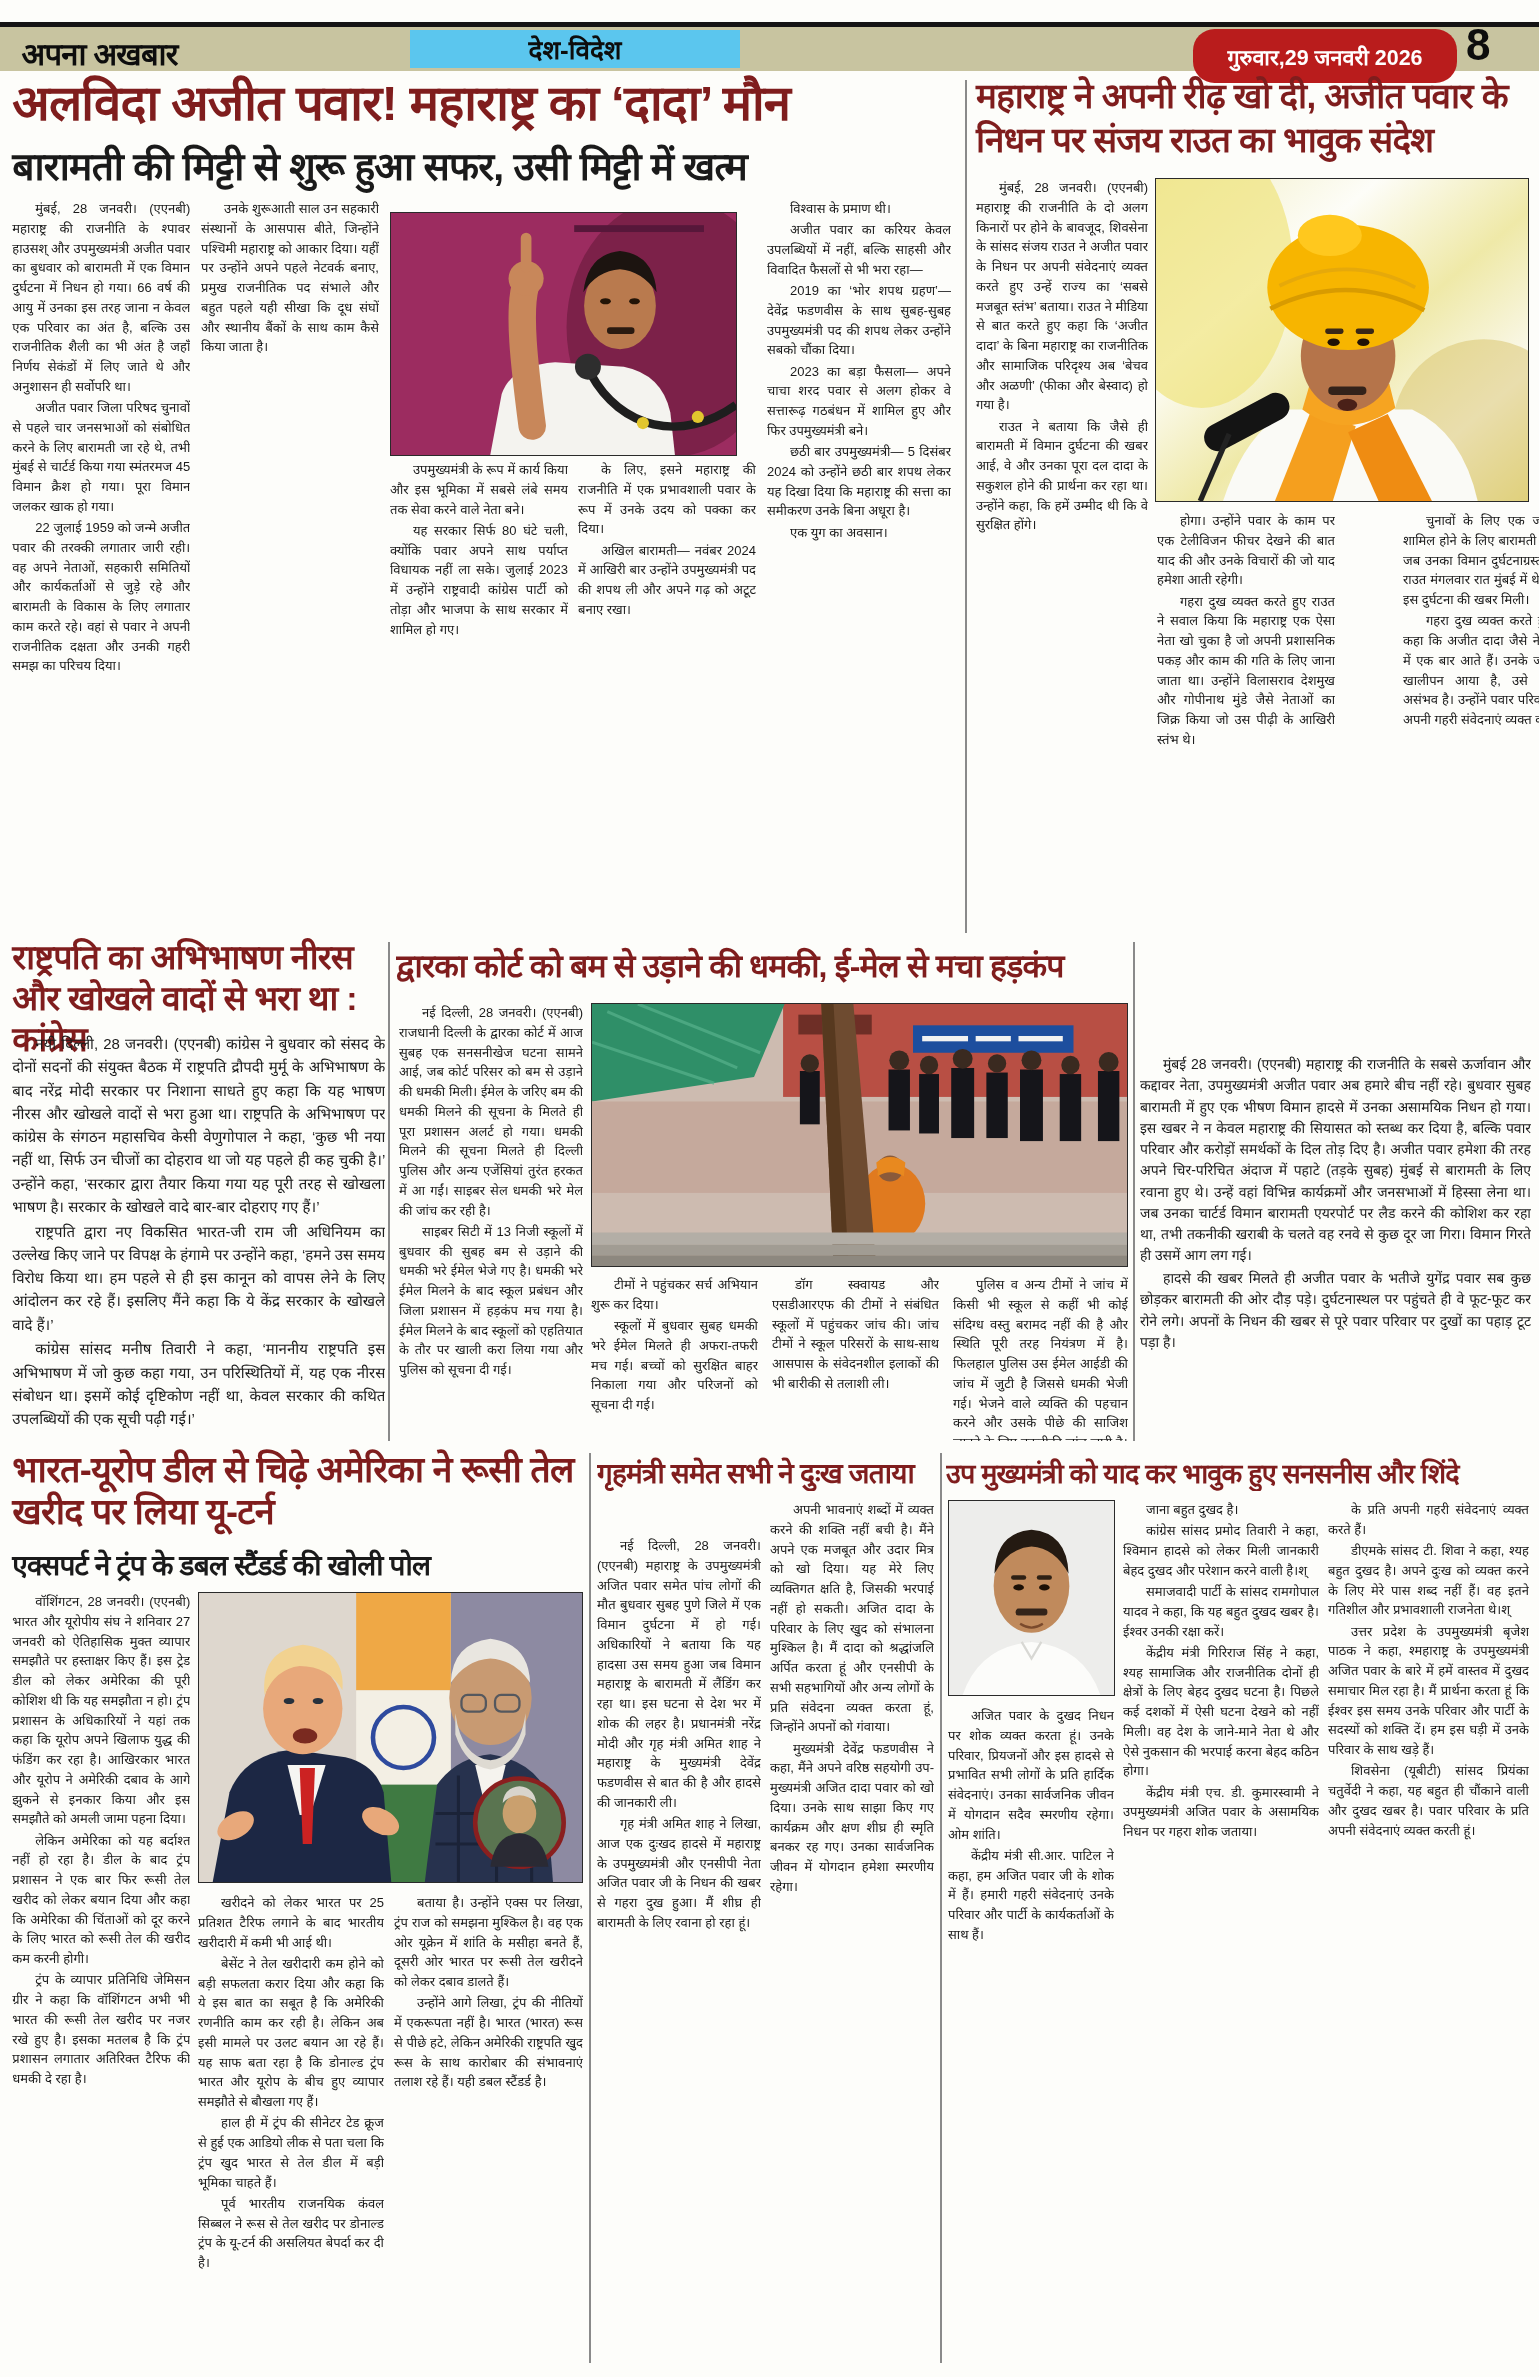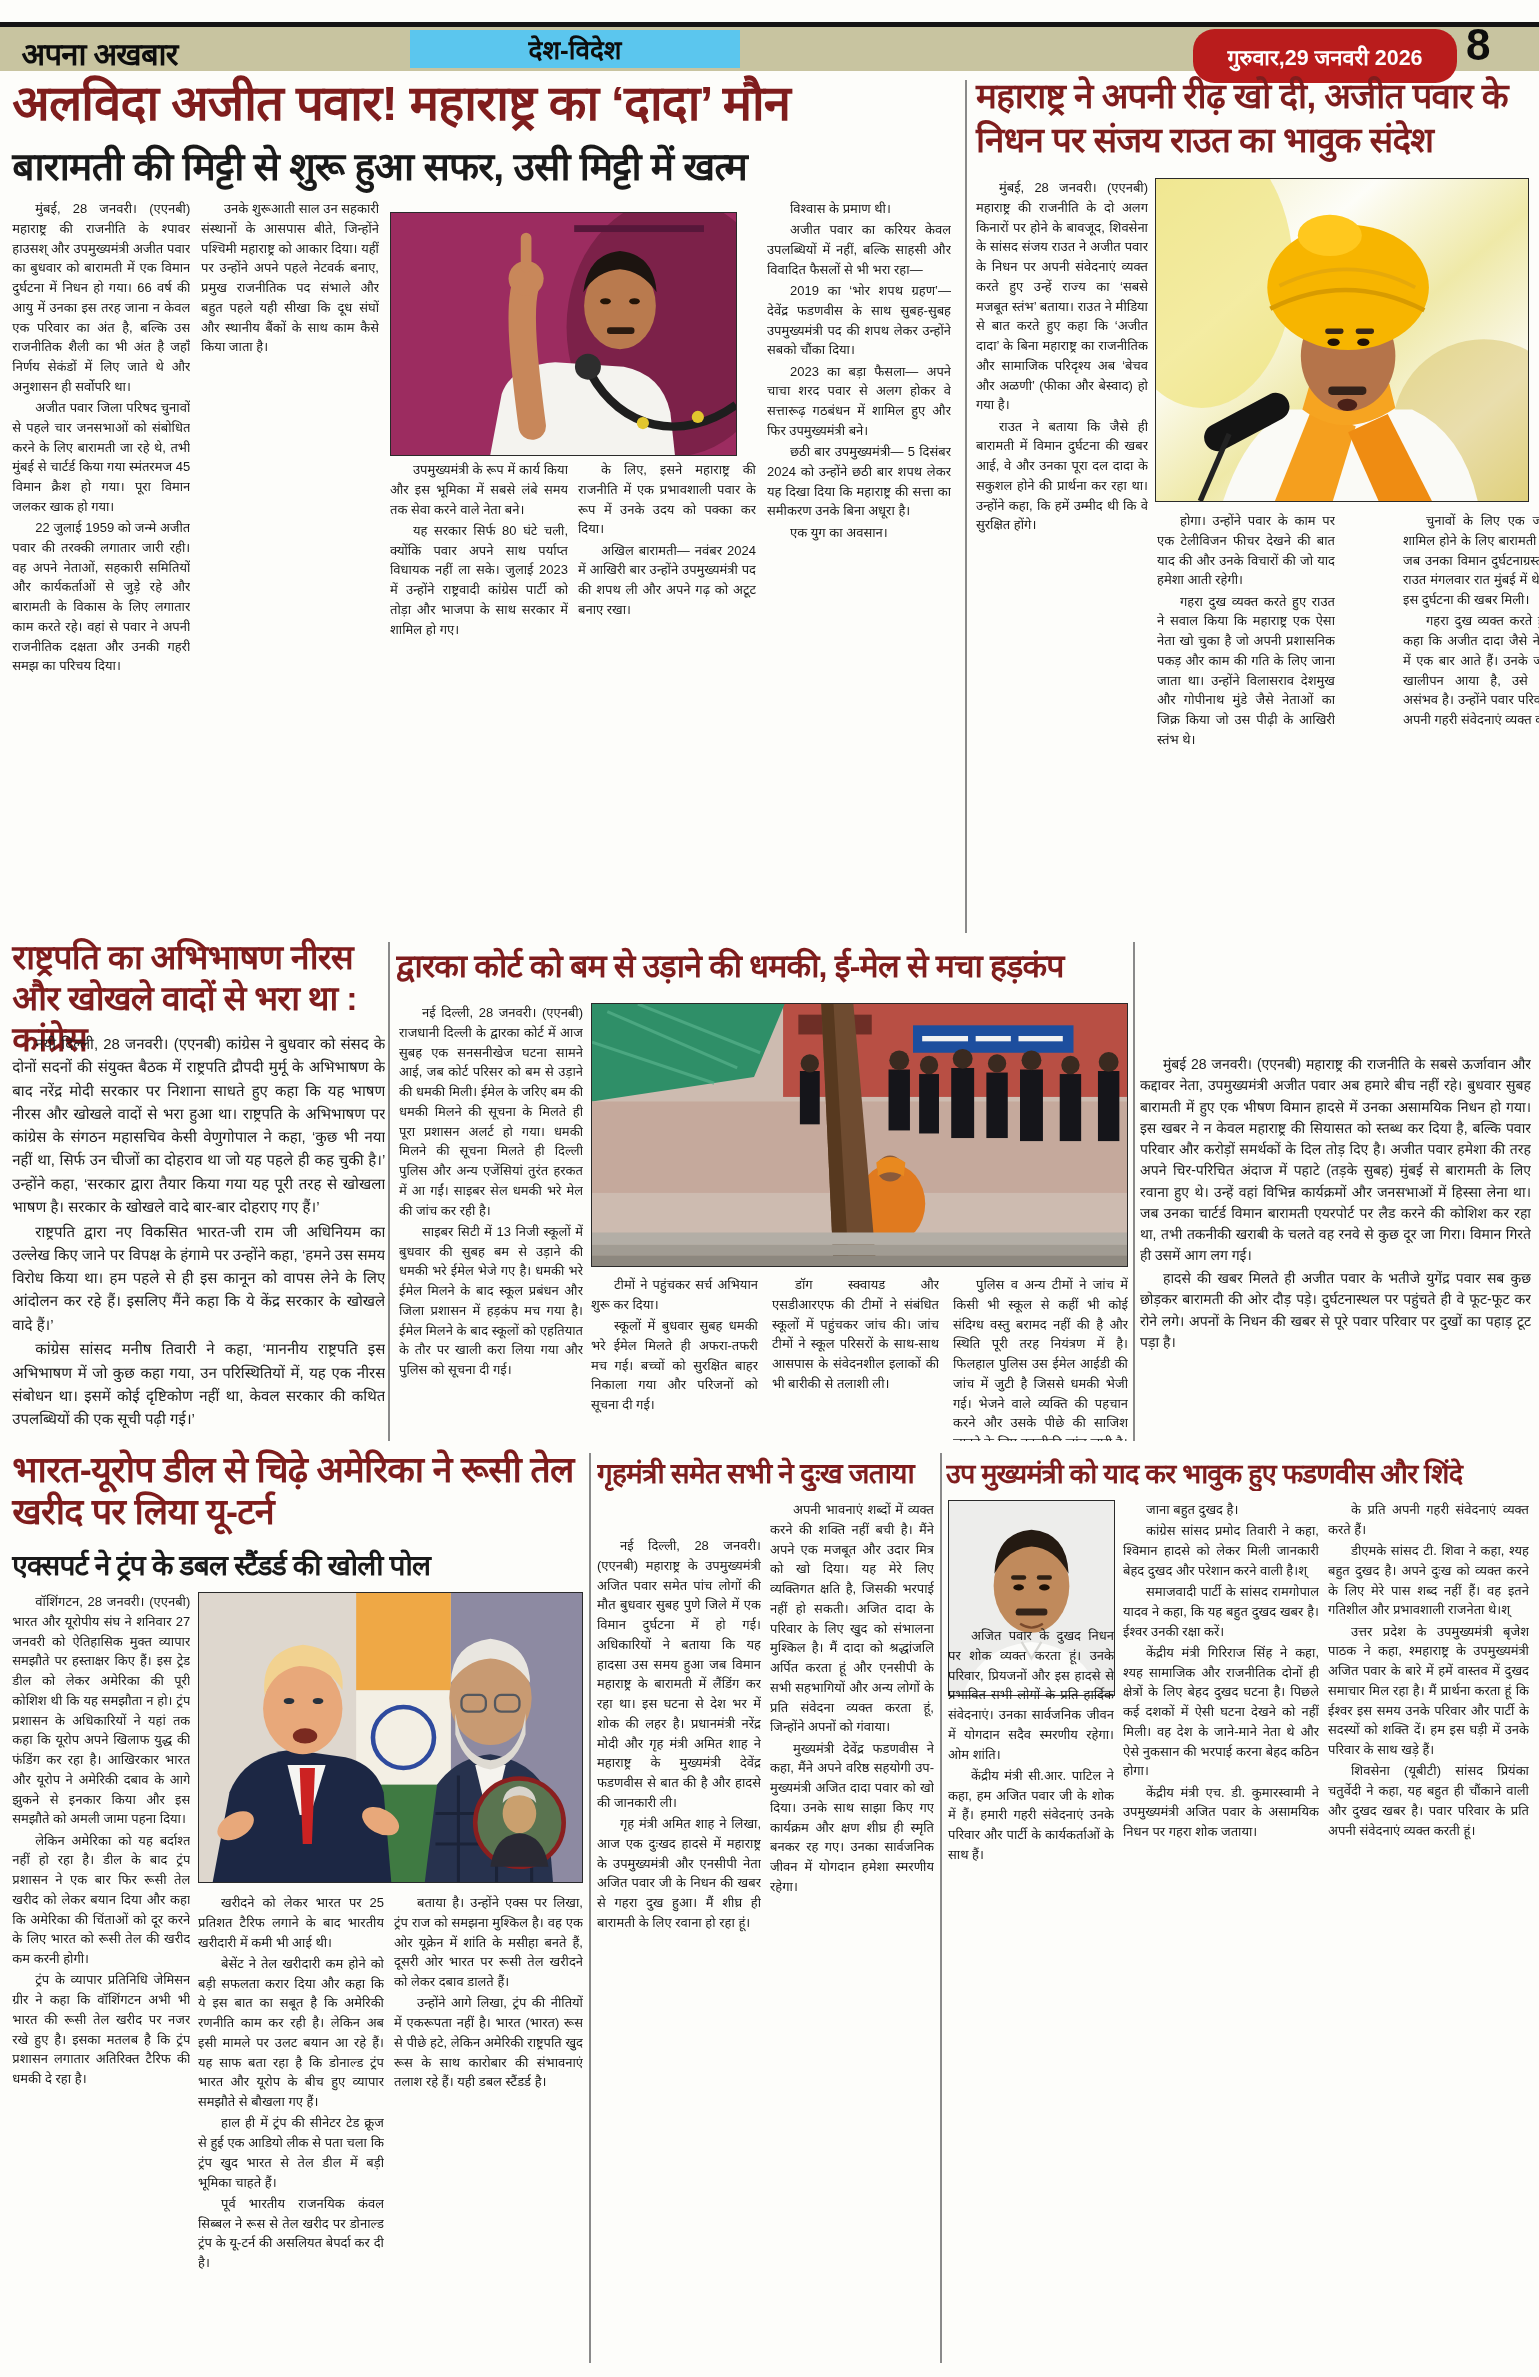--- a/index.html
+++ b/index.html
@@ -54,21 +54,21 @@
   .d-b1   { left:591px;  top:1275px; width:167px; height:166px; }
   .d-b2   { left:772px; top:1275px; width:167px; height:166px; }
   .d-b3   { left:953px; top:1275px; width:175px; height:166px; }
   .e-body { left:1140px; top:1054px; width:391px; height:387px; font-size:14px; }
   
   .f-col1 { left:12.3px;  top:1592px; width:178px; height:770px; }
   .f-col2 { left:198px; top:1893px; width:186px; height:469px; }
   .f-col3 { left:394px; top:1893px; width:189px; height:469px; }
   .g-col1 { left:597px;  top:1500px; width:164px; height:862px;margin-top:36px; }
   .g-col2 { left:770px; top:1500px; width:164px; height:862px; }
-  .h-col1 { left:948px; top:1626px; width:166px; height:656px; }
+  .h-col1 { left:948px; top:1706px; width:166px; height:656px; }
   .h-col2 { left:1123px; top:1500px; width:196px; height:862px; }
   .h-col3 { left:1328px; top:1500px; width:201px; height:862px; }
   
   .vrule { width:1.5px; background:#8a8a8a; }
   .vr-ab { left:965px; top:80px;  height:853px; }
   .vr-cd { left:388px;  top:942px; height:499px; }
   .vr-de { left:1133px; top:942px; height:499px; }
   .vr-fg { left:589px;  top:1453px; height:910px; }
   .vr-gh { left:940px; top:1453px; height:910px; }
   .photo { border:1.5px solid #2a2a2a; background:#ddd; overflow:hidden; }
@@ -326,21 +326,21 @@
   <h1 class="abs hl hl-g">गृहमंत्री समेत सभी ने दुःख जताया</h1>
   <div class="abs bodycol g-col1">
     <p>नई दिल्ली, 28 जनवरी। (एएनबी) महाराष्ट्र के उपमुख्यमंत्री अजित पवार समेत पांच लोगों की मौत बुधवार सुबह पुणे जिले में एक विमान दुर्घटना में हो गई। अधिकारियों ने बताया कि यह हादसा उस समय हुआ जब विमान महाराष्ट्र के बारामती में लैंडिंग कर रहा था। इस घटना से देश भर में शोक की लहर है। प्रधानमंत्री नरेंद्र मोदी और गृह मंत्री अमित शाह ने महाराष्ट्र के मुख्यमंत्री देवेंद्र फडणवीस से बात की है और हादसे की जानकारी ली।</p>
     <p>गृह मंत्री अमित शाह ने लिखा, आज एक दुःखद हादसे में महाराष्ट्र के उपमुख्यमंत्री और एनसीपी नेता अजित पवार जी के निधन की खबर से गहरा दुख हुआ। मैं शीघ्र ही बारामती के लिए रवाना हो रहा हूं।</p>
   </div>
   <div class="abs bodycol g-col2">
     <p>अपनी भावनाएं शब्दों में व्यक्त करने की शक्ति नहीं बची है। मैंने अपने एक मजबूत और उदार मित्र को खो दिया। यह मेरे लिए व्यक्तिगत क्षति है, जिसकी भरपाई नहीं हो सकती। अजित दादा के परिवार के लिए खुद को संभालना मुश्किल है। मैं दादा को श्रद्धांजलि अर्पित करता हूं और एनसीपी के सभी सहभागियों और अन्य लोगों के प्रति संवेदना व्यक्त करता हूं, जिन्होंने अपनों को गंवाया।</p>
     <p>मुख्यमंत्री देवेंद्र फडणवीस ने कहा, मैंने अपने वरिष्ठ सहयोगी उप-मुख्यमंत्री अजित दादा पवार को खो दिया। उनके साथ साझा किए गए कार्यक्रम और क्षण शीघ्र ही स्मृति बनकर रह गए। उनका सार्वजनिक जीवन में योगदान हमेशा स्मरणीय रहेगा।</p>
   </div>
 
-  <h1 class="abs hl hl-h">उप मुख्यमंत्री को याद कर भावुक हुए फडणवीस और शिंदे</h1>
+  <h1 class="abs hl hl-h">उप मुख्यमंत्री को याद कर भावुक हुए सनसनीस और शिंदे</h1>
 
   <div class="abs photo ph-h">
     <svg viewBox="0 0 218 256" preserveAspectRatio="none">
       <rect width="218" height="256" fill="#ededeb"></rect>
       <path d="M18,256 Q40,192 109,186 Q178,192 200,256 Z" fill="#fcfcfa"></path>
       <path d="M96,186 L109,208 L122,186" fill="none" stroke="#d8d8d4" stroke-width="3"></path>
       <ellipse cx="109" cy="112" rx="50" ry="62" fill="#c08a5c"></ellipse>
       <path d="M60,96 Q62,42 109,38 Q156,42 158,96 Q140,62 109,60 Q78,62 60,96" fill="#241a12"></path>
       <rect x="82" y="98" width="20" height="6" rx="3" fill="#2e2014"></rect>
       <rect x="116" y="98" width="20" height="6" rx="3" fill="#2e2014"></rect>

